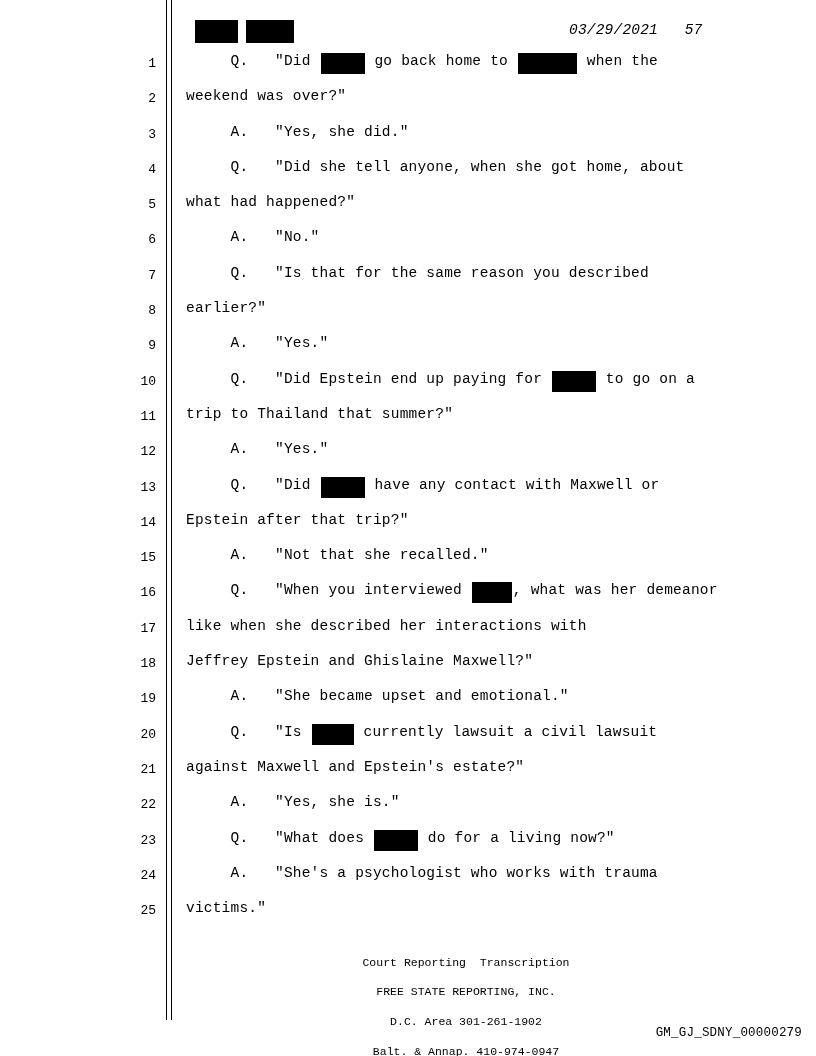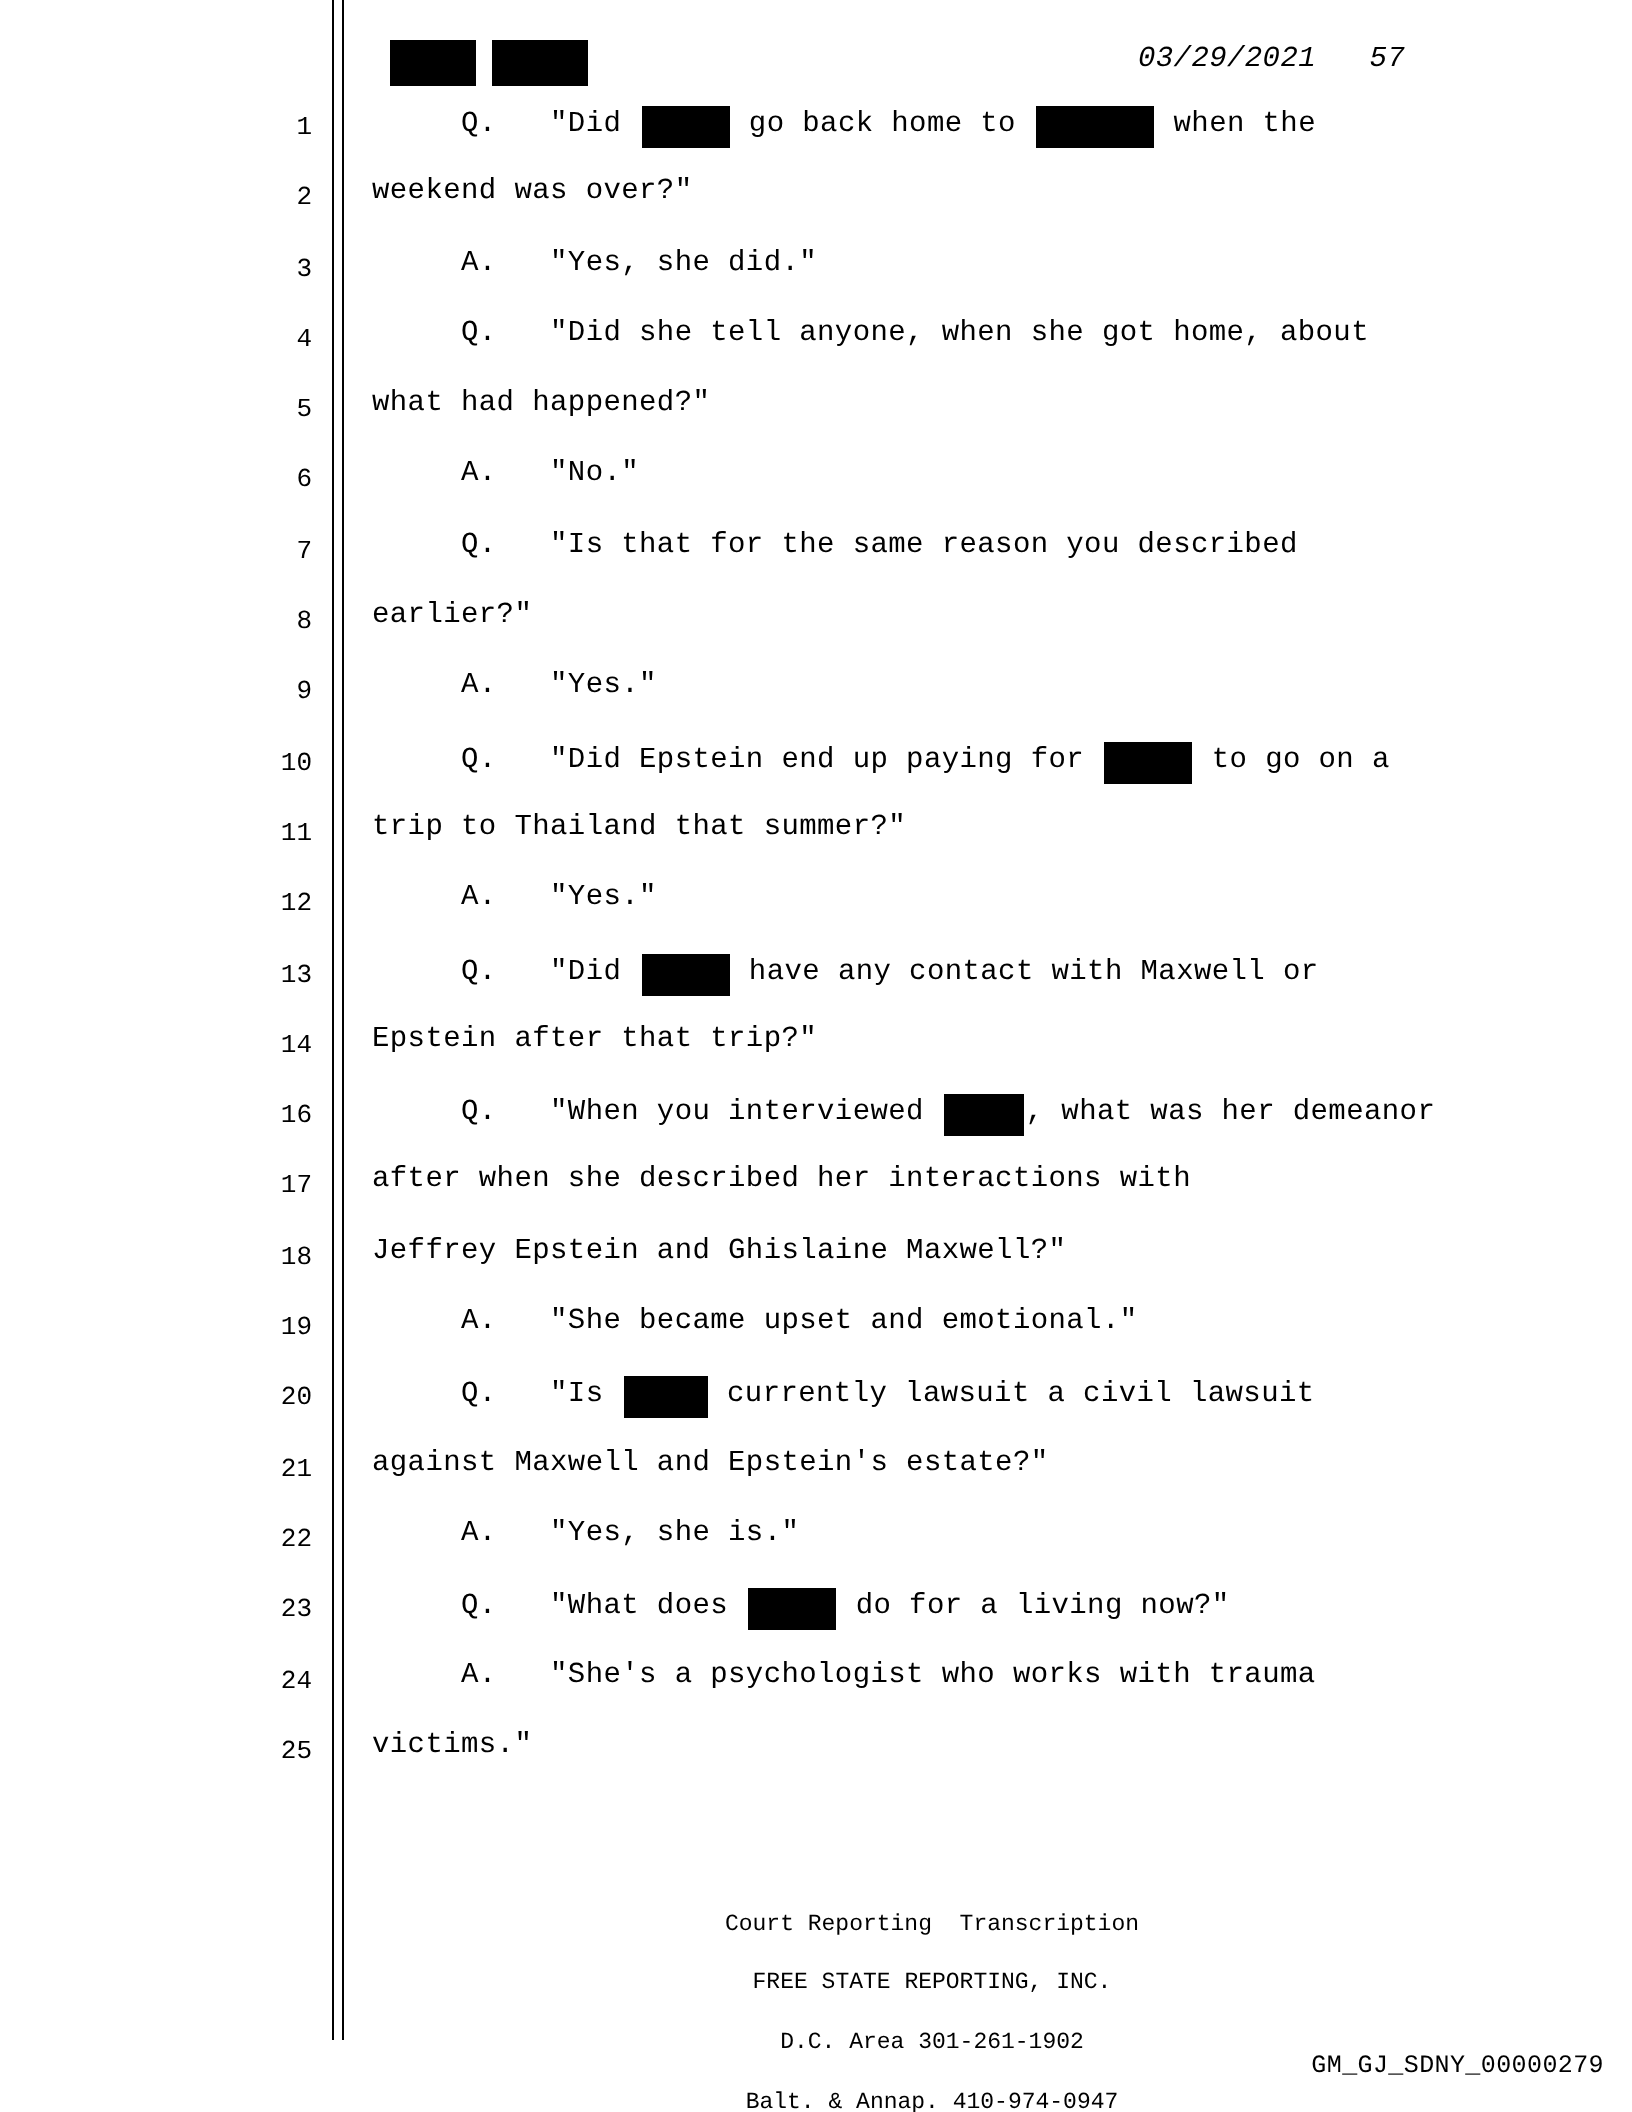--- a/index.html
+++ b/index.html
@@ -181,26 +181,30 @@
     </div>
     <div class="line-row">
       <span class="line-num">13</span>
       <span class="line-text"><span>     Q.   "Did </span><span class="redaction" style="width: 44px;"></span><span> have any contact with Maxwell or</span></span>
     </div>
     <div class="line-row">
       <span class="line-num">14</span>
       <span class="line-text"><span>Epstein after that trip?"</span></span>
     </div>
     <div class="line-row">
+      <span class="line-num">15</span>
+      <span class="line-text"><span>     A.   "Not that she recalled."</span></span>
+    </div>
+    <div class="line-row">
       <span class="line-num">16</span>
       <span class="line-text"><span>     Q.   "When you interviewed </span><span class="redaction" style="width: 40px;"></span><span>, what was her demeanor</span></span>
     </div>
     <div class="line-row">
       <span class="line-num">17</span>
-      <span class="line-text"><span>after when she described her interactions with</span></span>
+      <span class="line-text"><span>like when she described her interactions with</span></span>
     </div>
     <div class="line-row">
       <span class="line-num">18</span>
       <span class="line-text"><span>Jeffrey Epstein and Ghislaine Maxwell?"</span></span>
     </div>
     <div class="line-row">
       <span class="line-num">19</span>
       <span class="line-text"><span>     A.   "She became upset and emotional."</span></span>
     </div>
     <div class="line-row">

